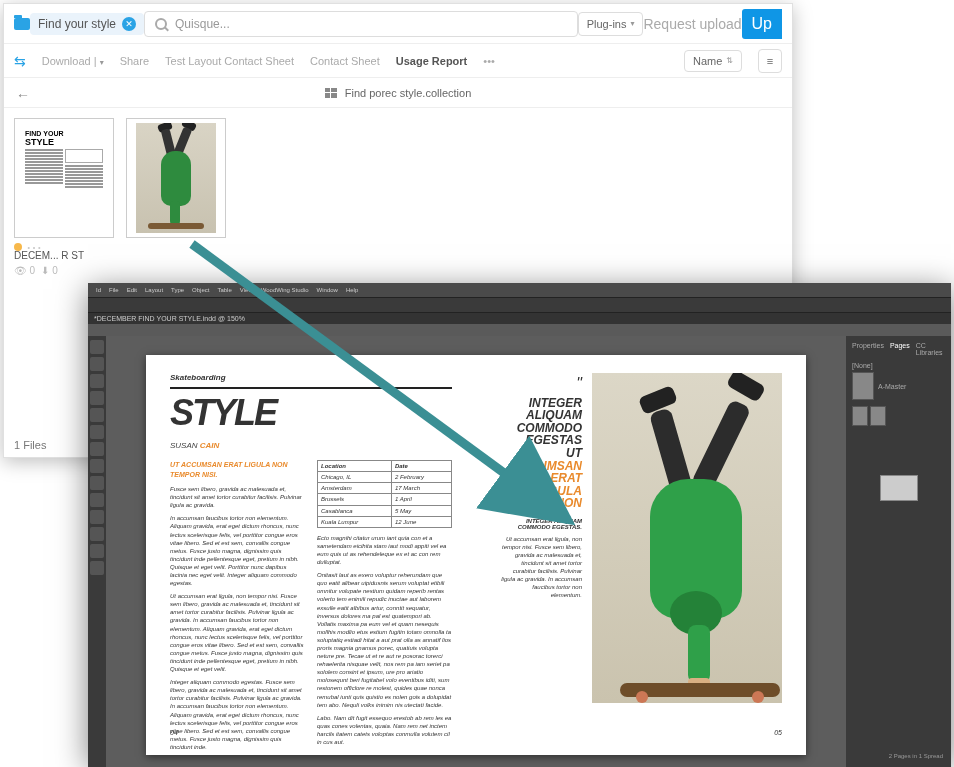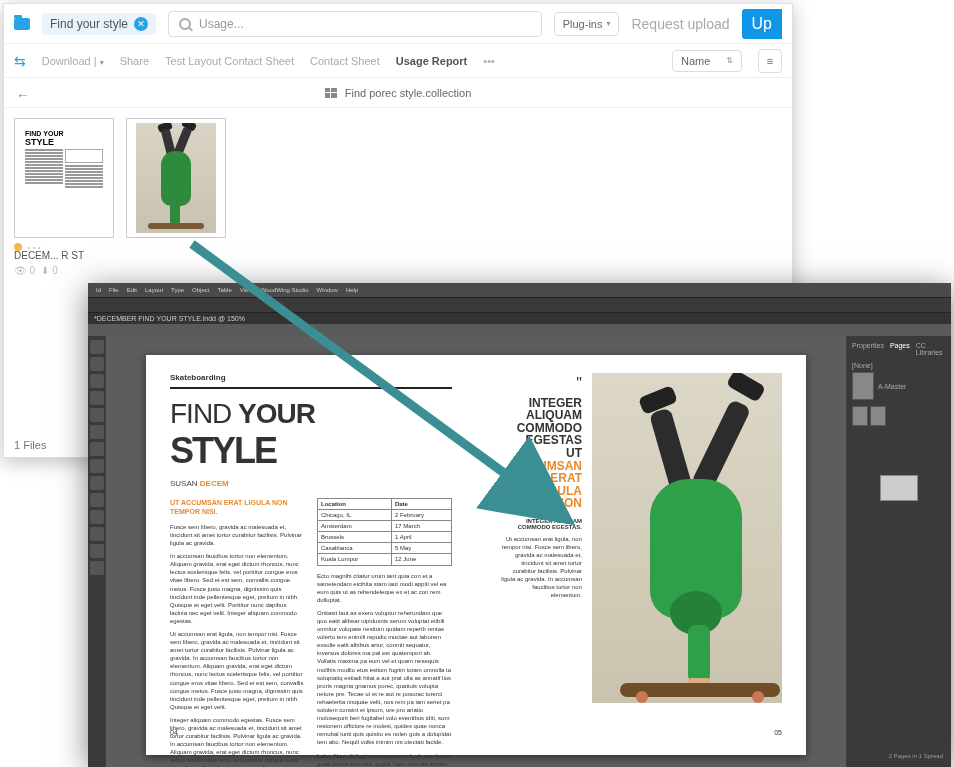--- a/index.html
+++ b/index.html
@@ -8,37 +8,37 @@
 
 .ww { position:absolute; left:3px; top:3px; width:790px; height:455px; box-shadow:0 4px 18px rgba(0,0,0,.25); background:#fff; overflow:hidden; border:1px solid #e0e0e0;}
 .ww-top { background:#222; color:#ddd; height:32px; display:flex; align-items:center; padding:0 10px; gap:10px; font-size:12px;}
 .ww-logo { width:18px; height:18px; border:2px solid #3b9ad7; border-radius:2px; position:relative;}
 .ww-logo::before{content:"";position:absolute;left:4px;top:-4px;width:14px;height:14px;border:2px solid #3b9ad7;border-radius:2px;background:#222;}
 .ww-title{font-size:13px;color:#fff;}
 .ww-spacer{flex:1;}
 .ww-top .link{color:#bbb;font-size:11px;}
 .ww-sep{width:1px;height:16px;background:#555;}
 
-.ww-row2{height:40px;display:flex;align-items:center;gap:12px;padding:0 10px;border-bottom:1px solid #eee;}
+.ww-row2{height:40px;display:flex;align-items:center;padding:0 10px;border-bottom:1px solid #eee;}
 .folder-ico{width:16px;height:12px;background:#2aa3e5;border-radius:2px;position:relative;}
 .folder-ico::before{content:"";position:absolute;left:0;top:-3px;width:8px;height:3px;background:#2aa3e5;border-radius:1px 1px 0 0;}
 .chip{display:flex;align-items:center;gap:6px;background:#eaf3fb;border-radius:4px;padding:4px 8px;font-size:12px;color:#555;}
 .chip .x{width:14px;height:14px;border-radius:50%;background:#2aa3e5;color:#fff;display:flex;align-items:center;justify-content:center;font-size:9px;}
 .searchbar{flex:1;display:flex;align-items:center;gap:8px;border:1px solid #ddd;border-radius:4px;padding:5px 10px;color:#999;font-size:12px;}
 .search-ico{width:12px;height:12px;border:2px solid #aaa;border-radius:50%;position:relative;}
 .search-ico::after{content:"";position:absolute;width:5px;height:2px;background:#aaa;right:-4px;bottom:-2px;transform:rotate(45deg);}
 .plugins{border:1px solid #ddd;border-radius:4px;padding:5px 8px;font-size:11px;color:#666;display:flex;gap:4px;align-items:center;}
 .chev{font-size:8px;color:#999;}
 .req{font-size:14px;color:#aaa;}
 .upbtn{background:#0f96e6;color:#fff;padding:6px 10px;font-size:16px;border-radius:3px 0 0 3px;}
 
 .ww-row3{height:34px;display:flex;align-items:center;gap:16px;padding:0 10px;border-bottom:1px solid #eee;font-size:11px;color:#aaa;}
 .ww-row3 .active{color:#555;font-weight:600;}
 .filter-ico{color:#2aa3e5;font-size:14px;}
-.namebtn{margin-left:auto;border:1px solid #ddd;border-radius:4px;padding:4px 8px;font-size:11px;color:#666;display:flex;gap:16px;align-items:center;}
+.namebtn{margin-left:auto;border:1px solid #ddd;border-radius:4px;padding:4px 8px;font-size:11px;color:#666;display:flex;gap:4px;align-items:center;}
 .gridbtn{border:1px solid #ddd;border-radius:4px;width:24px;height:24px;display:flex;align-items:center;justify-content:center;font-size:11px;color:#666;}
 
 .ww-row4{height:30px;display:flex;align-items:center;justify-content:center;gap:8px;font-size:11px;color:#666;border-bottom:1px solid #eee;position:relative;}
 .ww-row4 .back{position:absolute;left:12px;color:#888;font-size:14px;}
 .col-ico{width:12px;height:10px;display:grid;grid-template-columns:1fr 1fr;grid-template-rows:1fr 1fr;gap:1px;}
 .col-ico span{background:#888;}
 
 .ww-body{display:flex;}
 .ww-thumbs{padding:10px;display:flex;gap:12px;}
 .thumb{width:100px;}
@@ -100,39 +100,39 @@
 .bs-body{position:absolute;left:58px;top:106px;width:92px;height:140px;background:#2fa049;border-radius:38px 38px 28px 28px;}
 .bs-hood{position:absolute;left:78px;top:218px;width:52px;height:44px;background:#248238;border-radius:50%;}
 .bs-arm{position:absolute;left:96px;top:252px;width:22px;height:58px;background:#2fa049;border-radius:8px;}
 .bs-hand{position:absolute;left:96px;top:305px;width:22px;height:12px;background:#d9b083;border-radius:4px;}
 .bs-leg1{position:absolute;left:68px;top:36px;width:22px;height:84px;background:#2c2c2c;border-radius:8px;transform:rotate(-16deg);}
 .bs-leg2{position:absolute;left:118px;top:26px;width:22px;height:94px;background:#2c2c2c;border-radius:8px;transform:rotate(26deg);}
 .bs-shoe1{position:absolute;left:48px;top:18px;width:36px;height:18px;background:#222;border-radius:6px;transform:rotate(-22deg);}
 .bs-shoe2{position:absolute;left:136px;top:4px;width:36px;height:18px;background:#222;border-radius:6px;transform:rotate(30deg);}
 .bs-board{position:absolute;left:28px;bottom:6px;width:160px;height:14px;background:#6e4d29;border-radius:7px;}
 .bs-wheel{position:absolute;bottom:0;width:12px;height:12px;border-radius:50%;background:#c75;}
-.page-rel{position:relative;height:100%;}
+.page-rel{position:relative;height:100%;font-style:italic;}
 
 
 .arrow{position:absolute;left:188px;top:240px;pointer-events:none;}
 </style>
 </head>
 <body>
 
 <div class="ww">
 
   <div class="ww-row2">
     <span class="folder-ico"></span>
     <div class="chip">
       <span>Find your style</span>
       <span class="x">✕</span>
     </div>
     <div class="searchbar">
       <span class="search-ico"></span>
-      <span>Usage...</span>
+      <span>Quisque...</span>
     </div>
     <div class="plugins">
       <span>Plug-ins</span>
         <span class="chev">▾</span>
     </div>
     <span class="req">Request upload</span>
     <span class="upbtn">Up</span>
   </div>
 
   <div class="ww-row3">
@@ -259,24 +259,23 @@
         <div class="tool"></div>
     </div>
 
     <div class="id-canvas-area">
       <div class="spread">
 
         <div class="page">
          <div class="page-rel">
           <div class="section">Skateboarding</div>
           <div class="headline">
-            <div class="l1"><span>FIND </span><b>YOUR</b></div>
             <div class="l2">STYLE</div>
           </div>
-          <div class="author"><span>SUSAN </span><span class="orange">DECEM</span></div>
+          <div class="author"><span>SUSAN </span><span class="orange">CAIN</span></div>
           <div class="cols">
             <div>
               <div class="sub">UT ACCUMSAN ERAT LIGULA NON TEMPOR NISI.</div>
               <p style="margin-bottom:5px;">Fusce sem libero, gravida ac malesuada et, tincidunt sit amet tortor curabitur facilisis. Pulvinar ligula ac gravida.</p>
               <p style="margin-bottom:5px;">In accumsan faucibus tortor non elementum. Aliquam gravida, erat eget dictum rhoncus, nunc lectus scelerisque felis, vel porttitor congue eros vitae libero. Sed et est sem, convallis congue metus. Fusce justo magna, dignissim quis tincidunt inde pellentesque eget, pretium in nibh. Quisque et eget velit. Porttitor nunc dapibus lacinia nec eget velit. Integer aliquam commodo egestas.</p>
               <p style="margin-bottom:5px;">Ut accumsan erat ligula, non tempor nisi. Fusce sem libero, gravida ac malesuada et, tincidunt sit amet tortor curabitur facilisis. Pulvinar ligula ac gravida. In accumsan faucibus tortor non elementum. Aliquam gravida, erat eget dictum rhoncus, nunc lectus scelerisque felis, vel porttitor congue eros vitae libero. Sed et est sem, convallis congue metus. Fusce justo magna, dignissim quis tincidunt inde pellentesque eget, pretium in nibh. Quisque et eget velit.</p>
               <p>Integer aliquam commodo egestas. Fusce sem libero, gravida ac malesuada et, tincidunt sit amet tortor curabitur facilisis. Pulvinar ligula ac gravida. In accumsan faucibus tortor non elementum. Aliquam gravida, erat eget dictum rhoncus, nunc lectus scelerisque felis, vel porttitor congue eros vitae libero. Sed et est sem, convallis congue metus. Fusce justo magna, dignissim quis tincidunt inde.</p>
             </div>
             <div>
               <table class="table">

